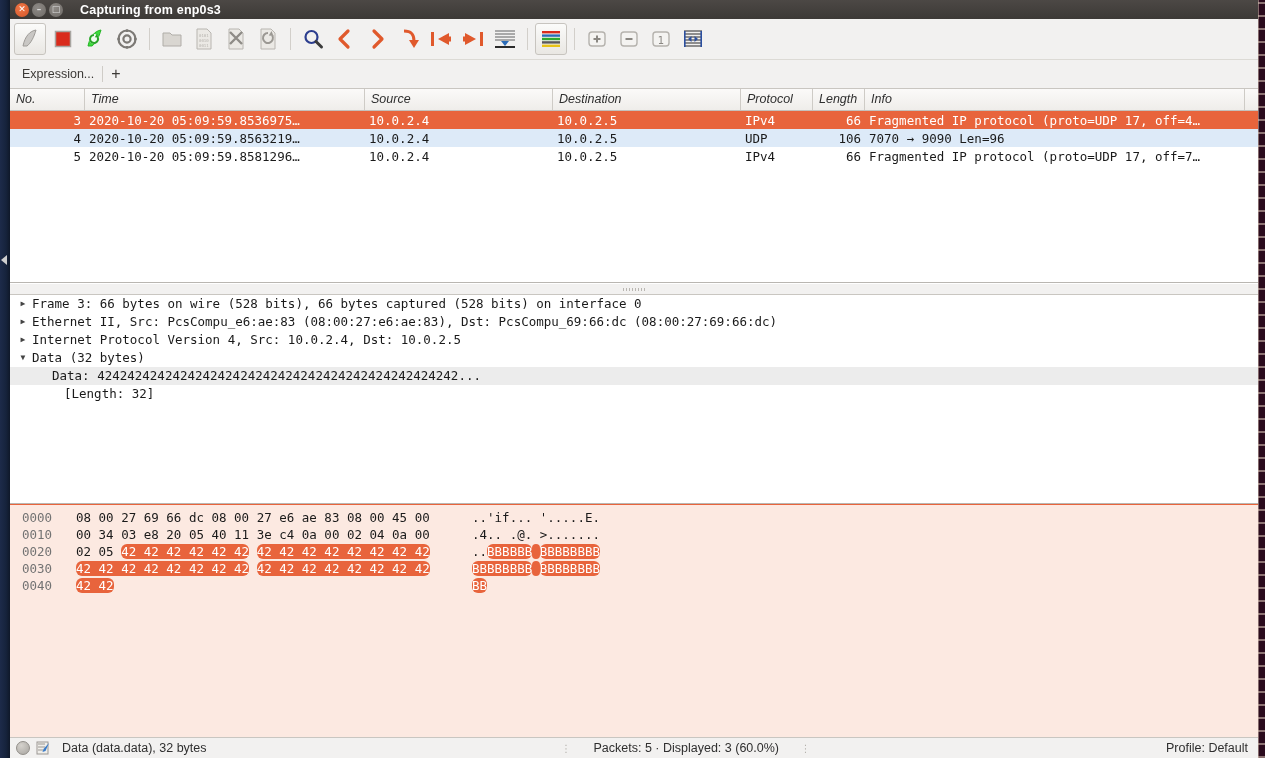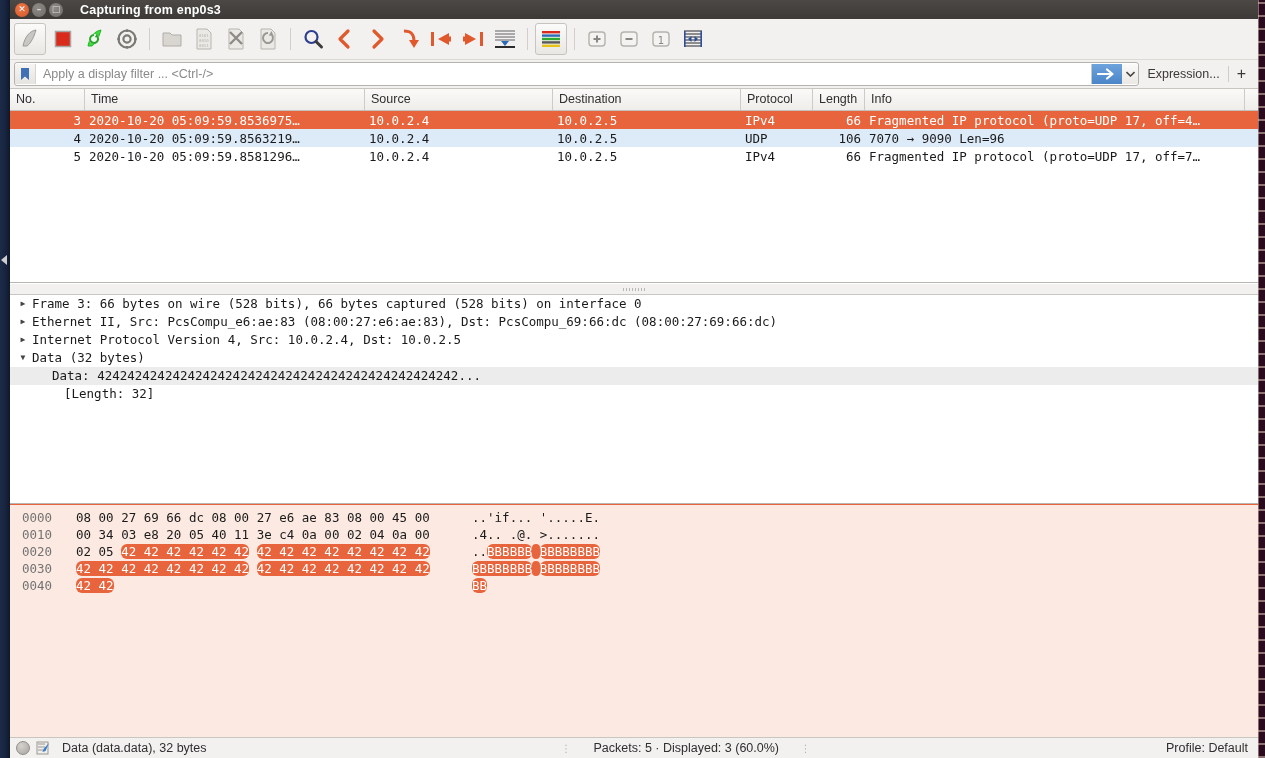--- a/index.html
+++ b/index.html
@@ -137,21 +137,21 @@
     background: #ffffff;
     display: flex; flex-direction: column;
     border-bottom: 1px solid #b9b6b1;
     position: relative;
   }
   #plist-header {
     height: 21px; flex: none;
     background: linear-gradient(180deg,#fbfaf9,#efedea);
     border-bottom: 1px solid #c4c1bc;
     display: flex; align-items: flex-start;
-    font-size: 12.5px; color: #2f2f2f;
+    font-size: 12.5px; color: #2f2f2f; font-style: italic;
   }
   .hcell {
     height: 21px; line-height: 21px;
     padding-left: 6px;
     border-right: 1px solid #cecbc6;
     box-sizing: border-box;
     overflow: hidden; white-space: nowrap;
   }
   #plist-rows { flex: 1; overflow: hidden; font-family: "DejaVu Sans Mono", monospace; }
   .prow {
@@ -402,38 +402,20 @@
           </g>
           <rect x="2" y="2" width="1.6" height="16" fill="#2b4f9e"></rect>
           <rect x="18.4" y="2" width="1.6" height="16" fill="#2b4f9e"></rect>
           <path d="M6 10 L9.5 7 L9.5 13 Z" fill="#2b4f9e"></path>
           <path d="M16 10 L12.5 7 L12.5 13 Z" fill="#2b4f9e"></path>
         </svg>
       </div>
     </div>
 
     <div id="filterbar">
-      <div id="filter-input-wrap">
-        <div id="bookmark-icon">
-          <svg width="10" height="14" viewBox="0 0 10 14">
-            <path d="M1 1 h8 v12 l-4 -3.5 l-4 3.5 Z" fill="#3f6fb5"></path>
-          </svg>
-        </div>
-        <div id="filter-text">Apply a display filter ... &lt;Ctrl-/&gt;</div>
-        <div id="filter-apply">
-          <svg width="20" height="12" viewBox="0 0 20 12">
-            <path d="M1 6 h13 M10 1.5 L15.5 6 L10 10.5" fill="none" stroke="#ffffff" stroke-width="2.2" stroke-linecap="round" stroke-linejoin="round"></path>
-          </svg>
-        </div>
-        <div id="filter-drop">
-          <svg width="9" height="6" viewBox="0 0 9 6">
-            <path d="M0.5 1 L4.5 5 L8.5 1" fill="none" stroke="#4a4845" stroke-width="1.6"></path>
-          </svg>
-        </div>
-      </div>
       <div id="expression-btn">Expression...</div>
       <div class="vsep"></div>
       <div id="plus-btn">+</div>
     </div>
 
     <div id="packetlist">
       <div id="plist-header">
           <div class="hcell" style="width: 75px;">No.</div>
           <div class="hcell" style="width: 280px;">Time</div>
           <div class="hcell" style="width: 188px;">Source</div>

